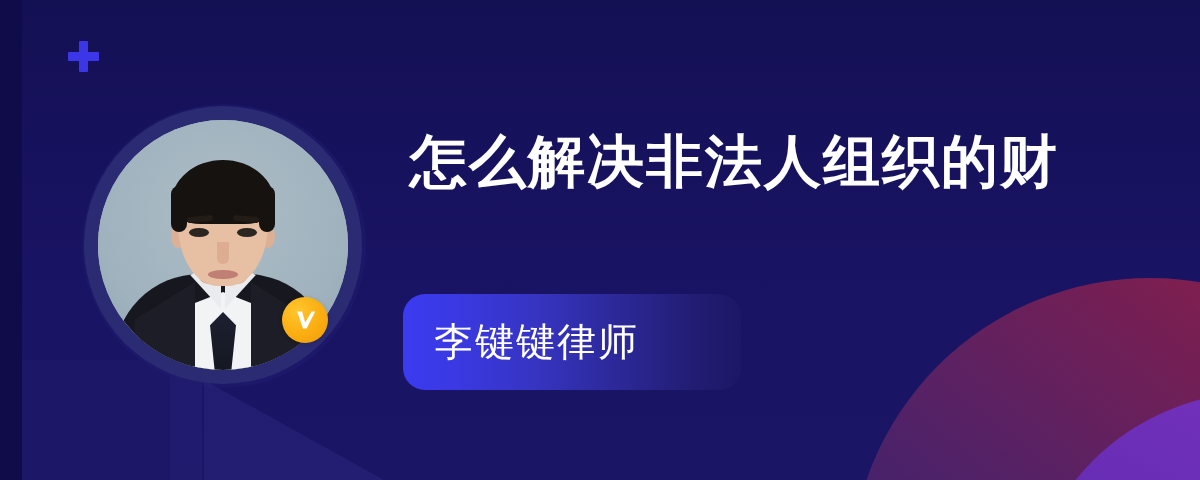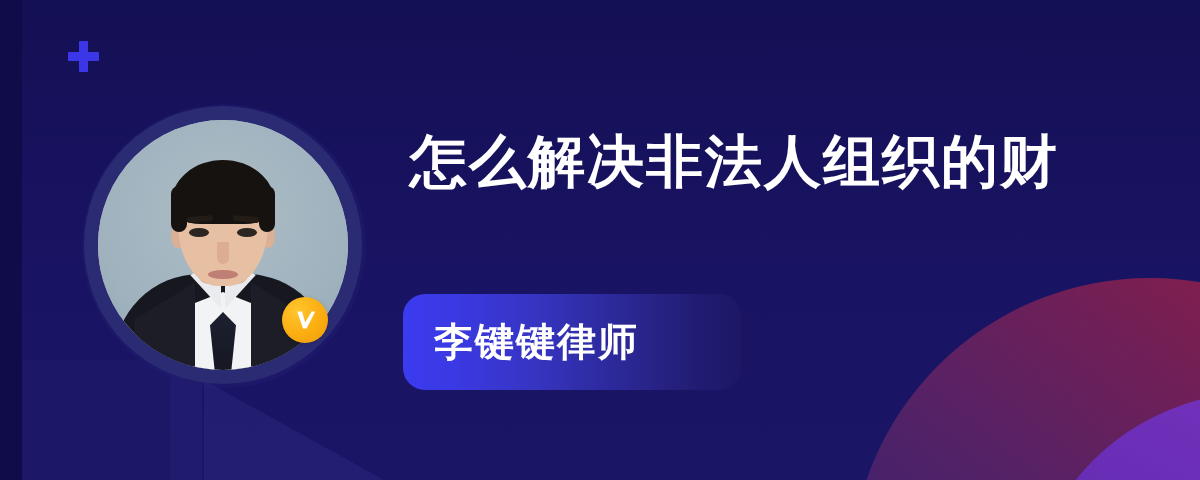--- a/index.html
+++ b/index.html
@@ -337,21 +337,21 @@
     height: 96px;
     border-radius: 22px;
     background: linear-gradient(90deg, #3b3bf0 0%, #3a39e2 16%, #3634c0 40%, #2b2794 66%, #221d73 86%, #1d1766 100%);
   }
   .author-name {
     position: absolute;
     left: 412px;
     top: 316px;
     font-size: 39px;
     line-height: 52px;
-    font-weight: 700;
+    font-weight: 400;
     color: #ffffff;
     letter-spacing: 2px;
     white-space: nowrap;
     text-align: center;
   }
 </style>
 </head>
 <body>
 
 <div id="stage">

